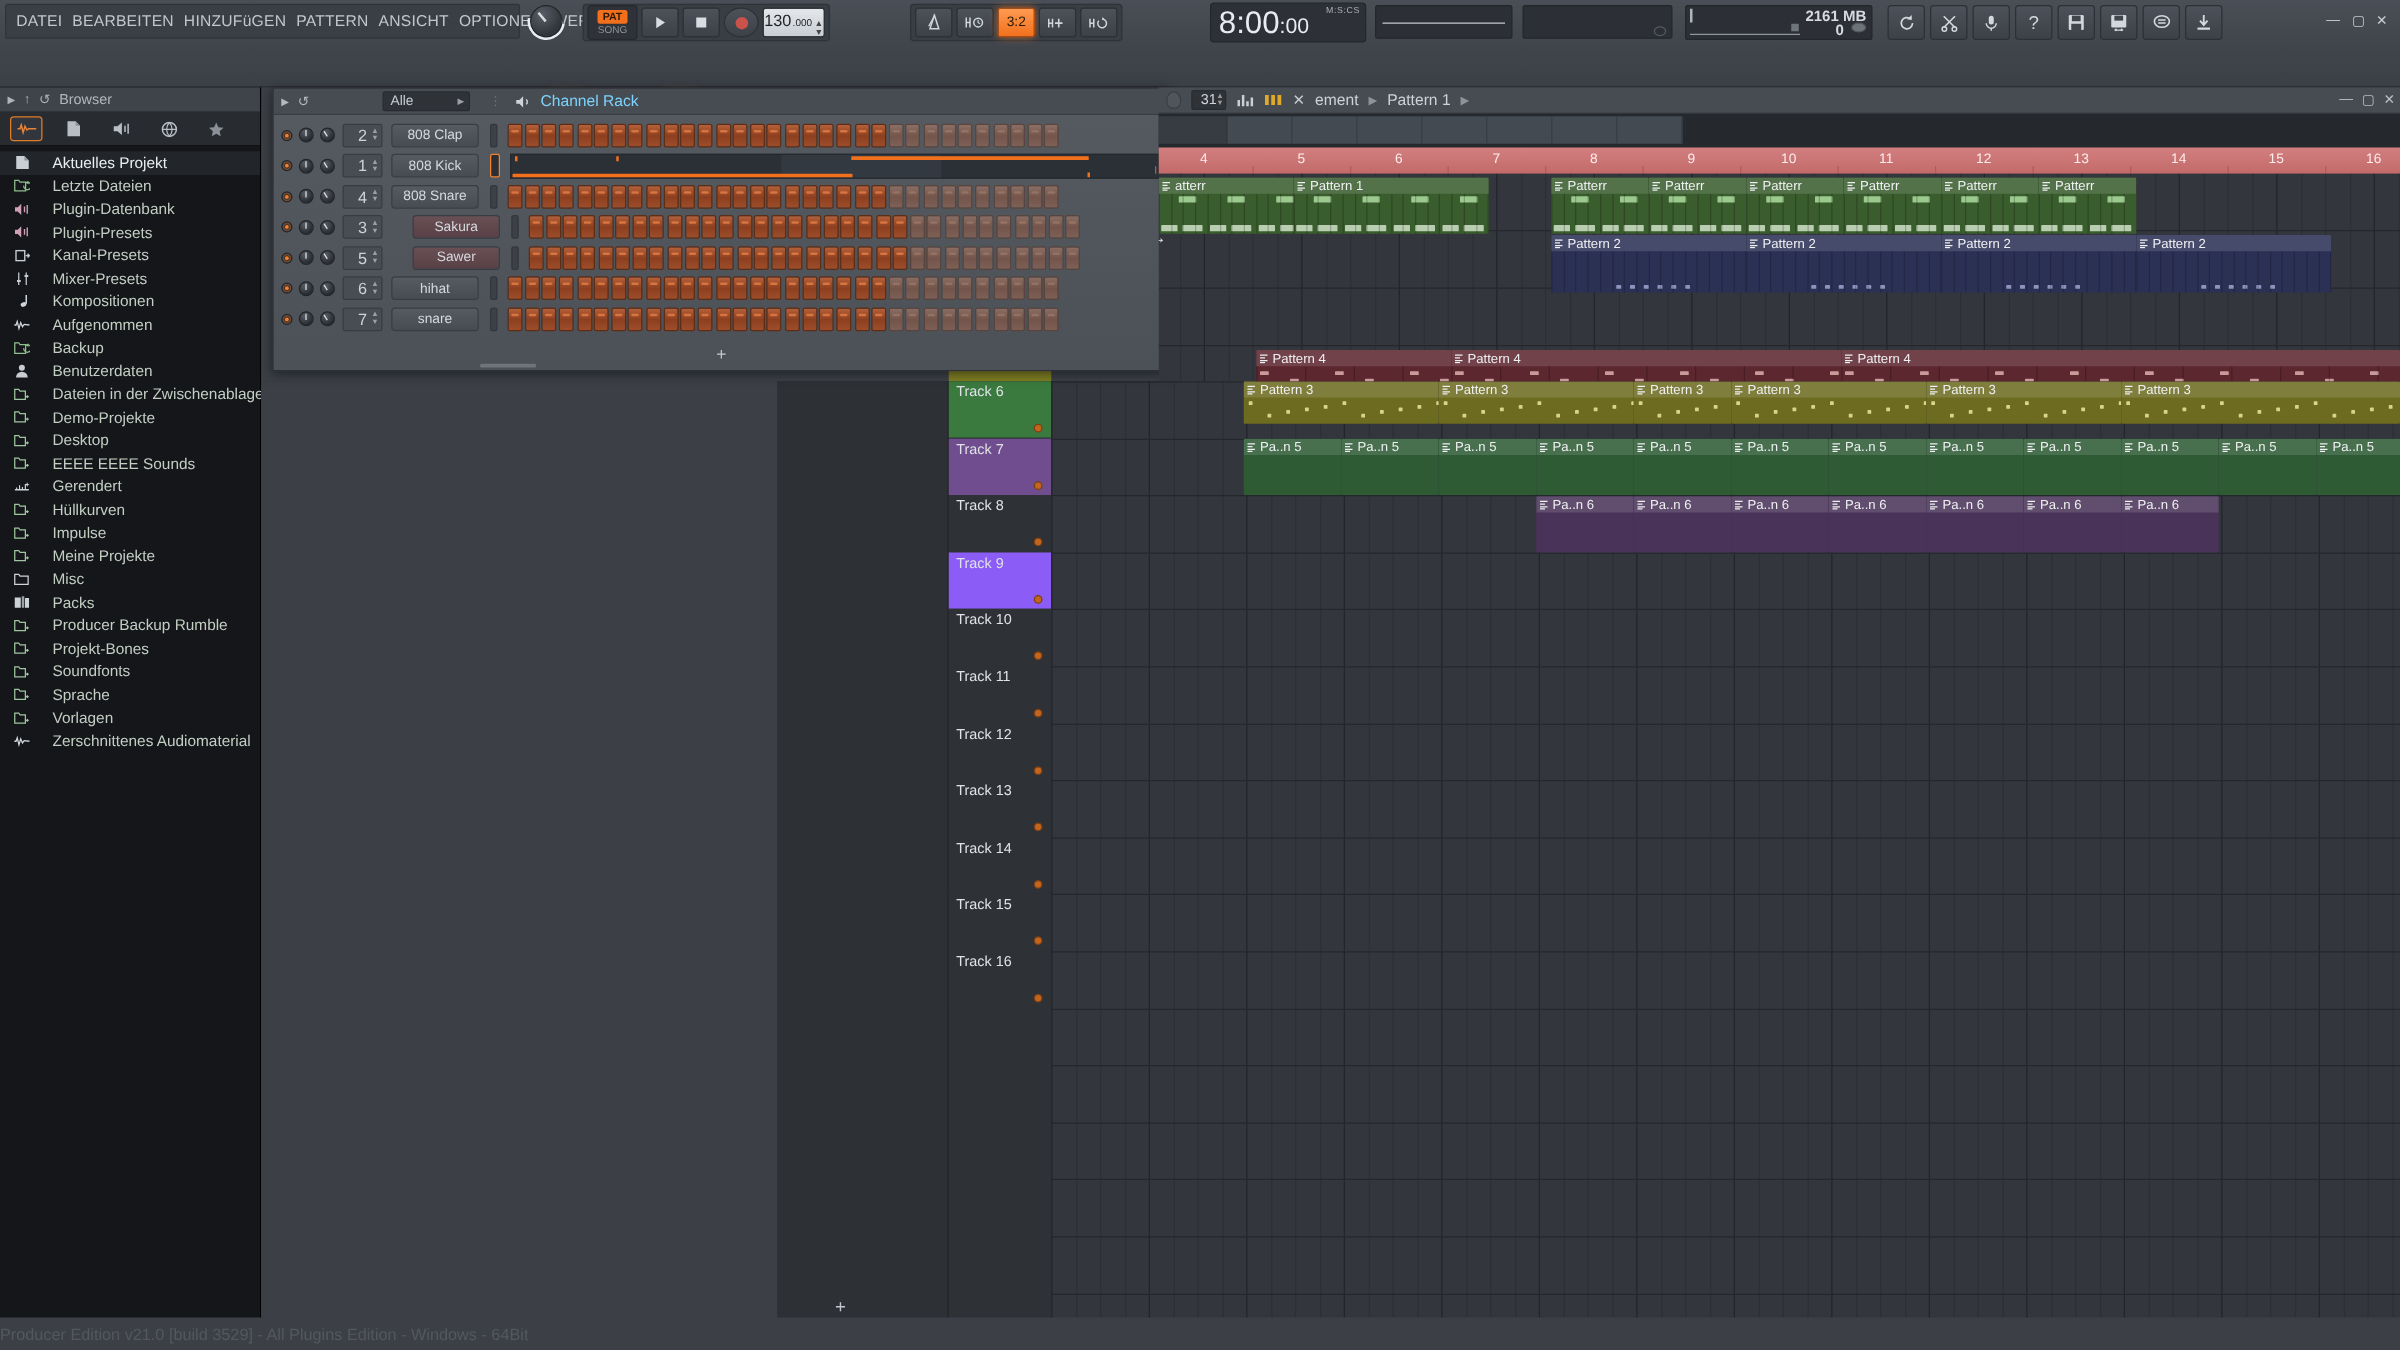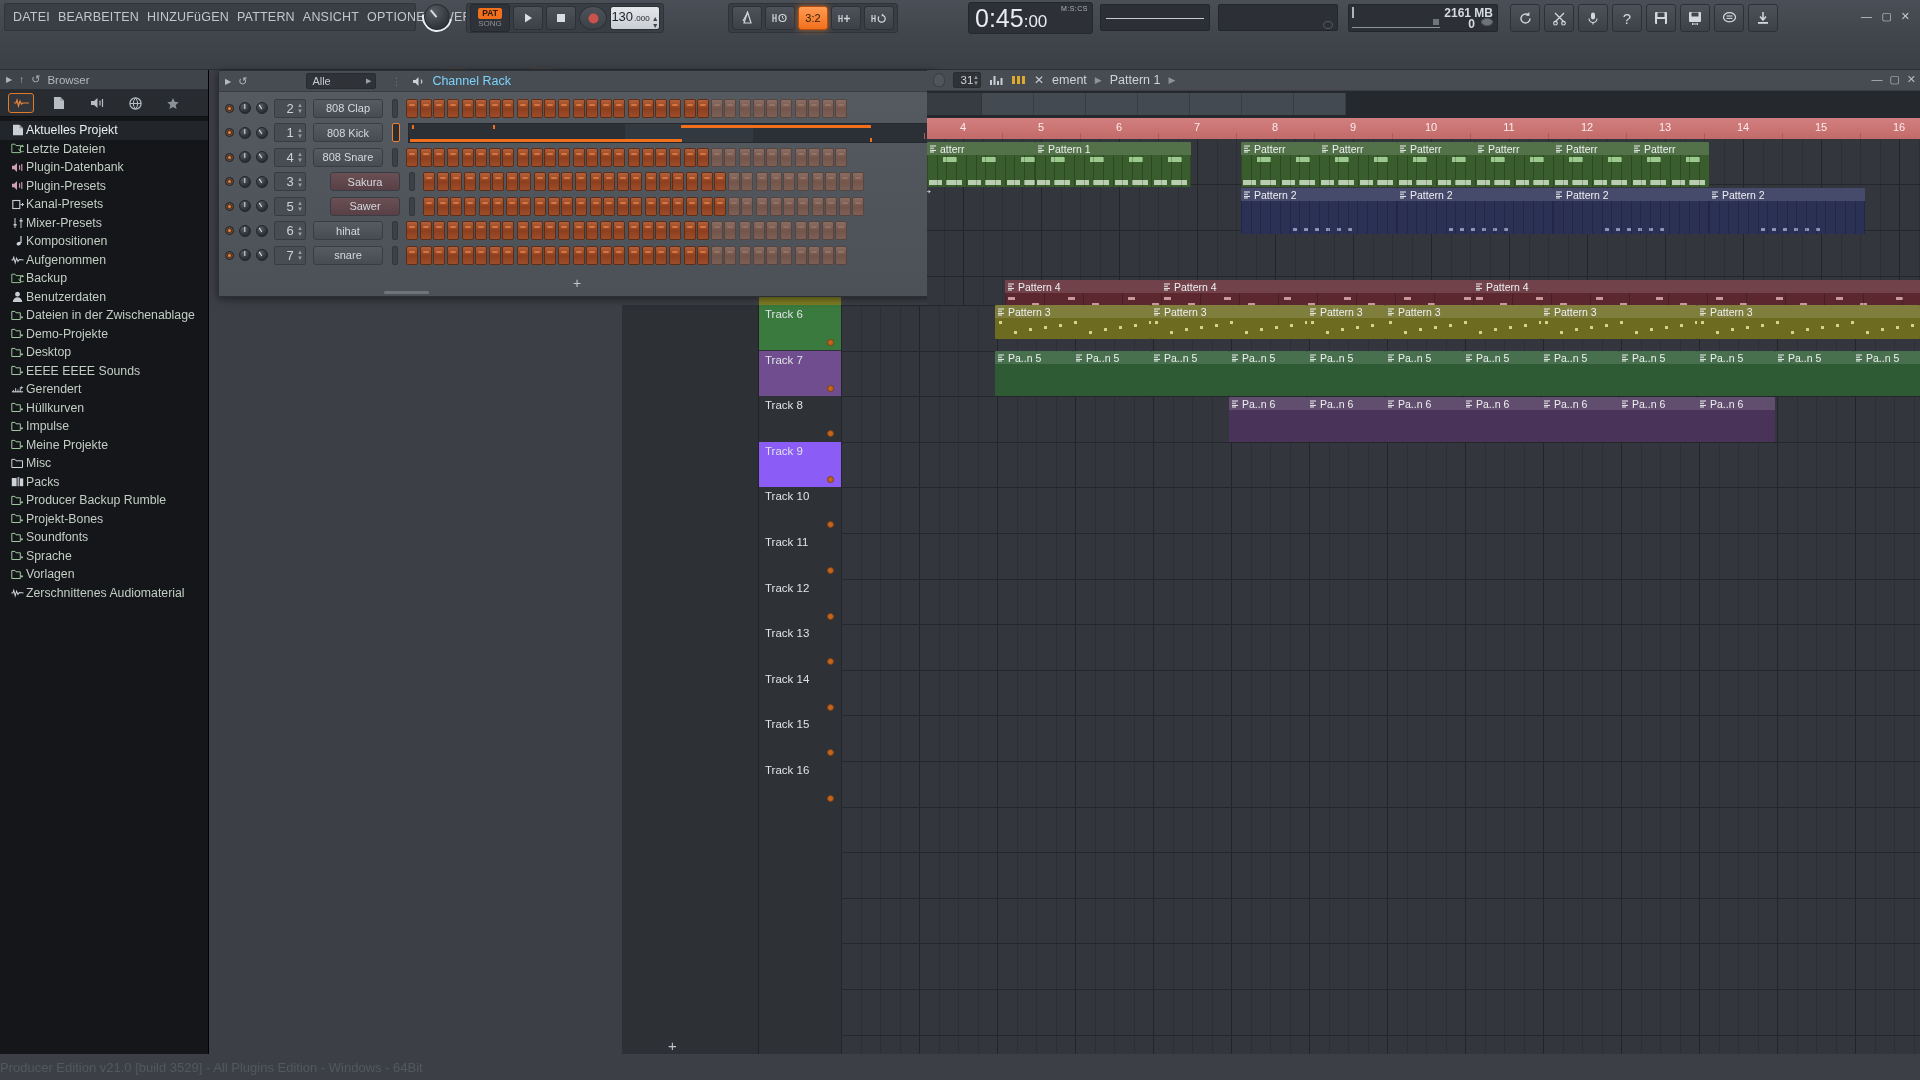--- a/index.html
+++ b/index.html
@@ -94,21 +94,21 @@
     border-right:1px solid #000;}
   .br-head{height:20px;background:#3f444b;display:flex;align-items:center;gap:7px;padding-left:6px;
     border-bottom:1px solid #2b2e34;}
   .br-head .ttl{font-size:11.5px;color:#b2b7bd;}
   .br-tabs{height:27px;background:#282c31;display:flex;align-items:center;gap:12px;padding-left:8px;
     border-bottom:1px solid #111;}
   .br-tab{width:26px;height:20px;display:flex;align-items:center;justify-content:center;
     border-radius:3px;cursor:pointer;color:#9ba0a7;font-size:12px;}
   .br-tab.sel{border:1px solid #e07b2a;background:#32363c;color:#e8833a;}
   .br-list{padding-top:4px;}
-  .br-item{height:18.5px;display:flex;align-items:center;gap:2px;padding-left:11px;
+  .br-item{height:18.5px;display:flex;align-items:center;gap:18px;padding-left:11px;
     font-size:12.3px;color:#c3cec3;cursor:pointer;white-space:nowrap;}
   .br-item.hl{background:#22262b;color:#e9eef0;}
   .br-item .ic{width:13px;height:13px;display:inline-flex;align-items:center;justify-content:center;flex:0 0 13px;}
   .br-foot{position:absolute;left:0;bottom:0;width:209px;height:22px;background:#2a2e33;
     border-top:1px solid #15181c;display:flex;align-items:center;padding:0 6px;}
   .br-foot .tg{font-size:10.5px;color:#8c9199;letter-spacing:.5px;}
   .br-foot .sp{flex:1;}
   .br-foot .mag{width:16px;height:16px;border-radius:50%;border:2px solid #e0712a;position:relative;}
   .br-foot .mag:after{content:"";position:absolute;right:-4px;bottom:-3px;width:6px;height:2px;
     background:#e0712a;transform:rotate(45deg);}
@@ -288,21 +288,21 @@
         <div class="tbtn" style="min-width:30px;">
           <svg width="16" height="13" viewBox="0 0 16 13">
               <path d="M1 3 V10 M1 6.5 H4 M4 3 V10" stroke="#d2d6db" stroke-width="1.2" fill="none"></path>
               <path d="M8 4.5 a3.5 3.5 0 1 0 3.5 -1.2" fill="none" stroke="#d2d6db" stroke-width="1.2"></path>
               <polygon points="11,1.5 13,3.6 10.6,4.2" fill="#d2d6db"></polygon>
             </svg>
         </div>
       </div>
 
       <div class="clock">
-        <div class="t"><span>0:45</span><span class="s">:</span><span class="s">00</span></div>
+        <div class="t"><span>8:00</span><span class="s">:</span><span class="s">00</span></div>
         <div class="unit">M:S:CS</div>
       </div>
 
       <div class="hintbox" style="left:1100px;">
           <span class="ln"></span>
         </div>
       <div class="meterbox" style="left:1218px;">
         <span style="position:absolute;right:4px;bottom:1px;width:10px;height:8px;border-radius:50%;border:1px solid #555a60;"></span>
       </div>
 

